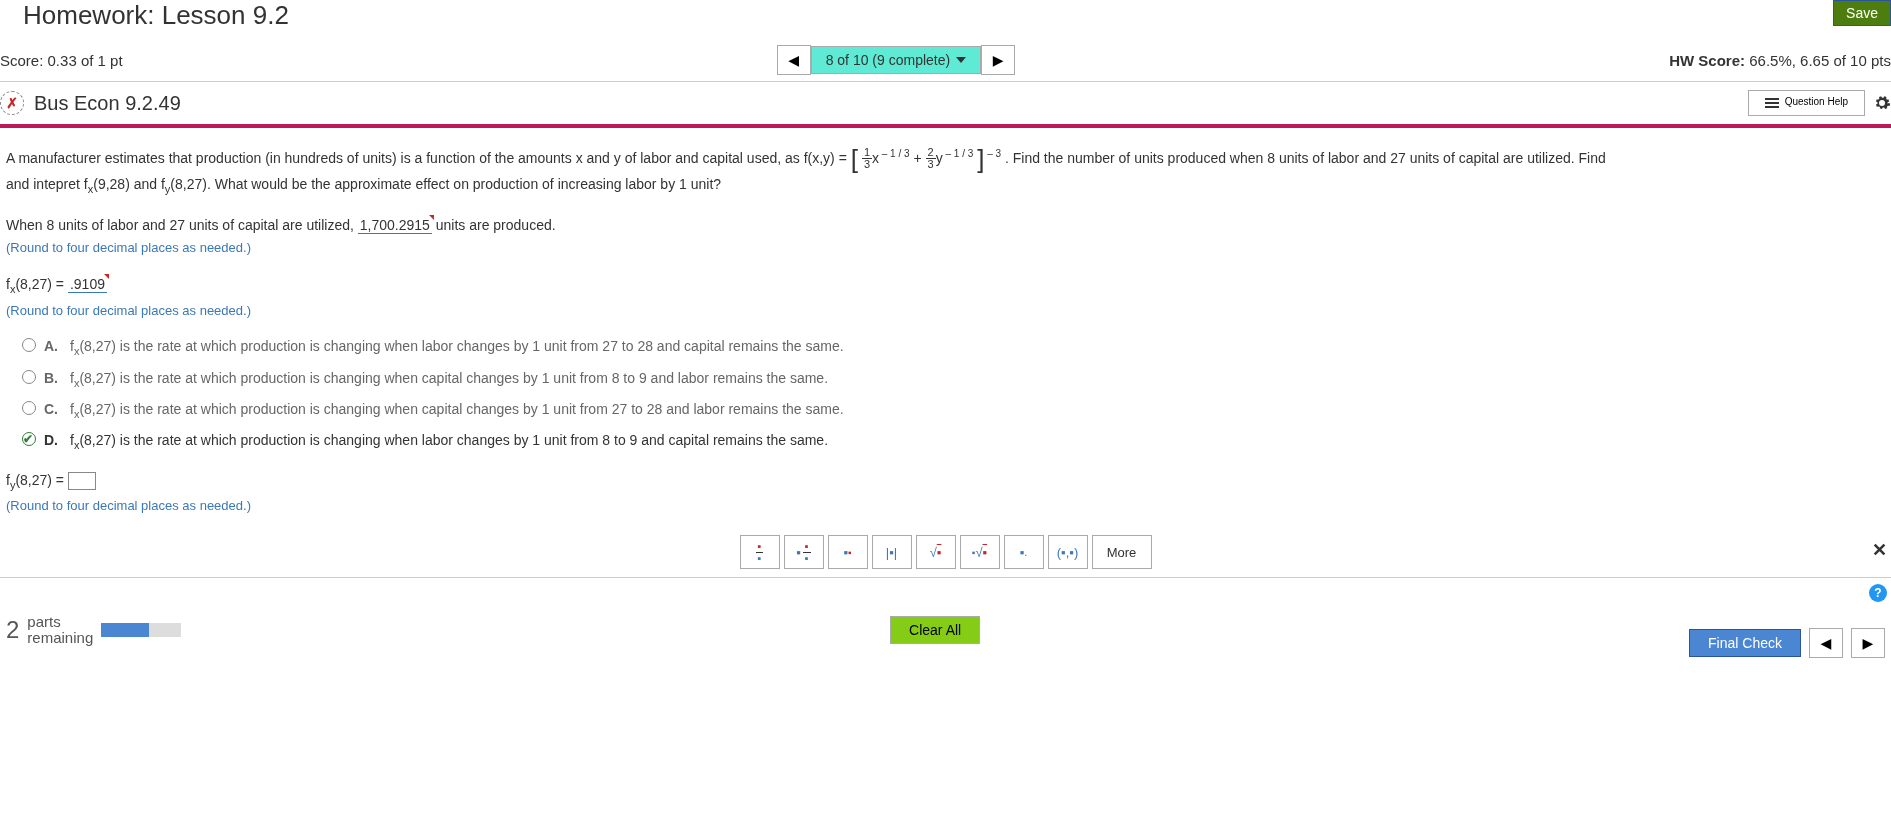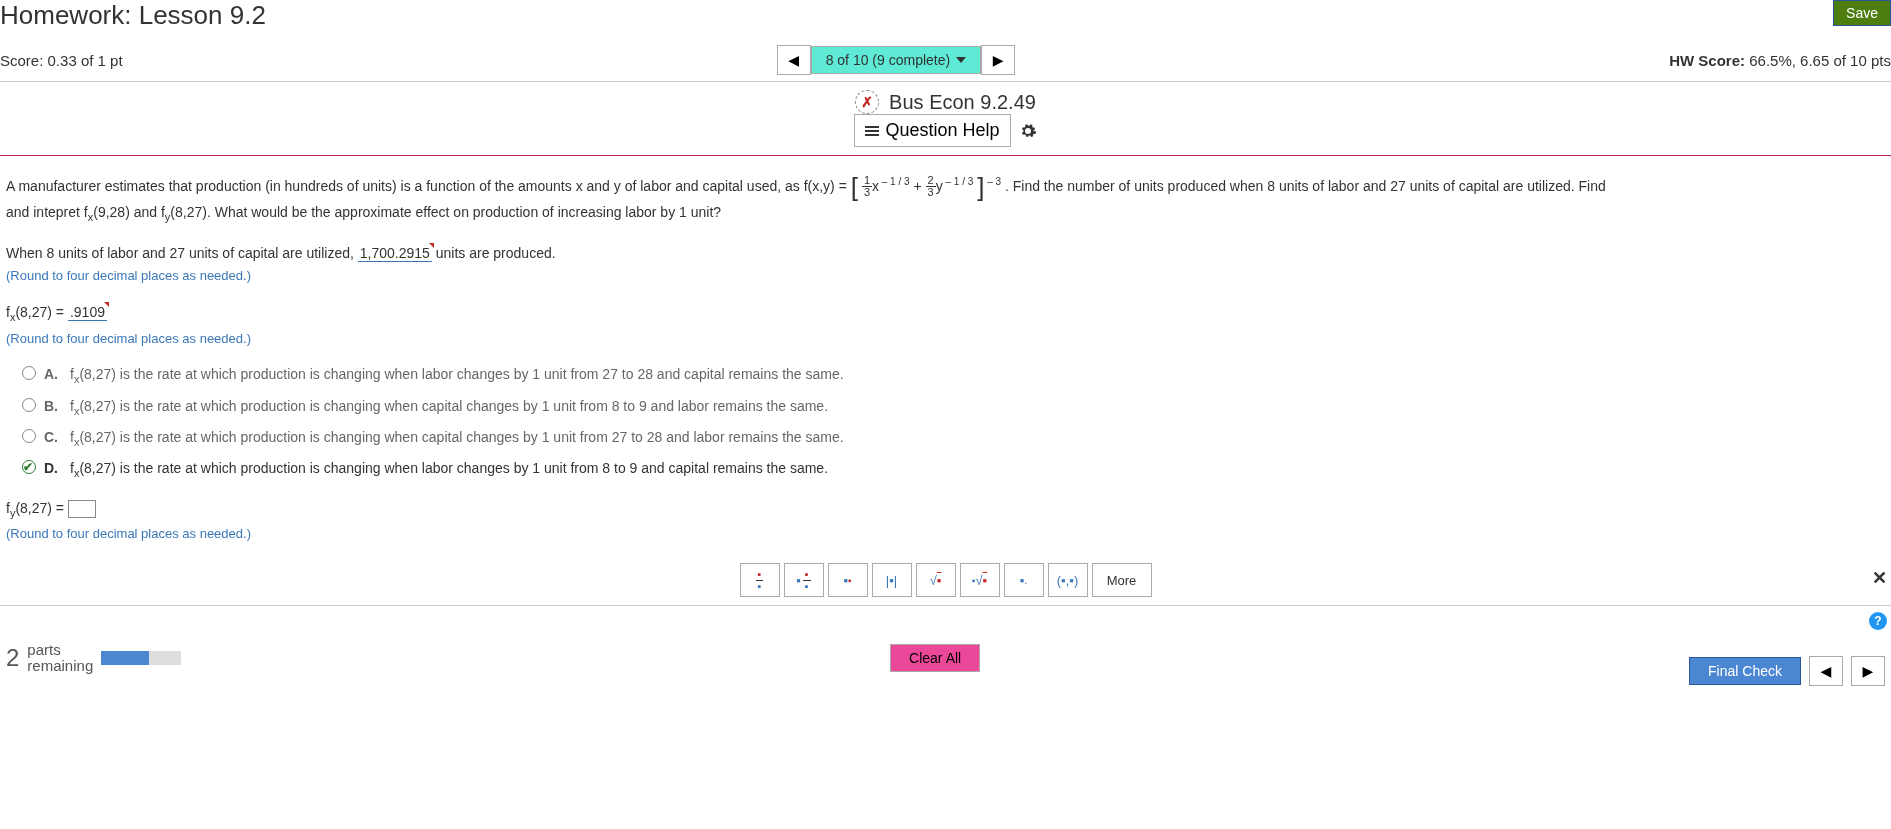--- a/index.html
+++ b/index.html
@@ -1,33 +1,33 @@
 <!DOCTYPE html>
 <html><head>
 <meta charset="utf-8">
 <style>
   * { box-sizing: border-box; margin: 0; padding: 0; }
   body { font-family: Arial, Helvetica, sans-serif; font-size: 14px; color: #333; background: #fff; width: 1891px; }
   .header-row1 { display: flex; justify-content: space-between; align-items: flex-start; padding: 0 0 8px 0; }
-  .title { font-size: 26px; color: #333; font-weight: 400; }
+  .title { font-size: 26px; color: #333; font-weight: 400; margin-left: 23px; }
   .save-btn { background: #4d7c0f; color: #fff; padding: 4px 12px; border: 1px solid #2a5599; cursor: pointer; font-size: 14px; }
   .header-row2 { display: flex; justify-content: space-between; align-items: center; padding: 6px 0; border-bottom: 1px solid #ccc; }
   .score-left { font-size: 15px; color: #333; }
   .nav-center { display: flex; align-items: center; gap: 0; }
   .nav-btn { background: #fff; border: 1px solid #aaa; width: 34px; height: 30px; display: flex; align-items: center; justify-content: center; cursor: pointer; font-size: 14px; }
   .nav-status { background: #5eead4; border: 1px solid #aaa; padding: 5px 14px; font-size: 14px; cursor: pointer; display: flex; align-items: center; gap: 6px; }
   .hw-score { font-size: 15px; color: #333; }
   .bold { font-weight: bold; }
-  .question-bar { display: flex; justify-content: space-between; align-items: center; padding: 8px 0; border-bottom: 1px solid #be185d; flex-direction: column; }
+  .question-bar { display: flex; justify-content: space-between; align-items: center; padding: 8px 0; border-bottom: 4px solid #be185d; }
   .q-left { display: flex; align-items: center; gap: 10px; }
   .status-icon { width: 24px; height: 24px; border: 1px dashed #888; border-radius: 50%; display: flex; align-items: center; justify-content: center; position: relative; }
   .status-icon::before { content: "✗"; color: #c62828; font-size: 14px; font-weight: bold; position: absolute; }
   .q-title { font-size: 20px; color: #333; }
   .q-right { display: flex; align-items: center; gap: 8px; }
-  .qhelp-btn { background: #fff; border: 1px solid #aaa; padding: 5px 10px; display: flex; align-items: center; gap: 6px; cursor: pointer; font-size: 18px; }
+  .qhelp-btn { background: #fff; border: 1px solid #aaa; padding: 5px 16px; display: flex; gap: 6px; cursor: pointer; font-size: 10px; }
   .gear { width: 18px; height: 18px; cursor: pointer; }
   .content { padding: 16px 6px 10px 6px; line-height: 1.6; }
   .prob-text { font-size: 14px; line-height: 1.9; }
   .answer-val { border-bottom: 1px solid #3b78b8; color: #333; padding: 0 2px; position: relative; }
   .answer-val::after { content:""; position:absolute; right:-2px; top:-2px; border-top:5px solid #c62828; border-left:5px solid transparent; }
   .hint { color: #3b78b8; font-size: 13px; }
   .sub { vertical-align: sub; font-size: 11px; }
   .sup { vertical-align: super; font-size: 10px; }
   .choice-row { display: flex; align-items: flex-start; gap: 8px; margin: 6px 0 6px 16px; color: #666; font-size: 14px; }
   .choice-row.selected { color: #333; }
@@ -42,21 +42,21 @@
   .close-x { position: absolute; right: 4px; top: 12px; font-size: 18px; font-weight: bold; cursor: pointer; color: #333; }
   .footer-instr { padding: 10px 6px; border-top: 1px solid #ccc; font-size: 14px; position: relative; }
   .help-q { position: absolute; right: 4px; top: 6px; background: #2196f3; color: #fff; width: 18px; height: 18px; border-radius: 50%; display: flex; align-items: center; justify-content: center; font-size: 12px; font-weight: bold; cursor: pointer; }
   .footer-bar { display: flex; justify-content: space-between; align-items: center; padding: 4px 6px 0 6px; }
   .parts-box { display: flex; align-items: center; gap: 8px; }
   .parts-num { font-size: 24px; color: #555; }
   .parts-text { font-size: 15px; line-height: 1.1; color: #555; }
   .progress { width: 80px; height: 14px; background: #ddd; position: relative; }
   .progress-fill { position: absolute; left: 0; top: 0; bottom: 0; width: 60%; background: #4a86d1; }
   .footer-right { display: flex; align-items: center; gap: 8px; margin-top: 26px; }
-  .clear-btn { background: #ec4899; border: 1px solid #aaa; padding: 5px 18px; cursor: pointer; font-size: 14px; }
+  .clear-btn { background: #84cc16; border: 1px solid #aaa; padding: 5px 18px; cursor: pointer; font-size: 14px; }
   .final-btn { background: #4a86d1; color: #fff; border: 1px solid #2a5599; padding: 5px 18px; cursor: pointer; font-size: 14px; }
   .frac { display: inline-flex; flex-direction: column; vertical-align: middle; font-size: 11px; line-height: 1; text-align: center; }
   .frac .n { border-bottom: 1px solid #333; padding: 0 2px; }
   .frac .d { padding: 0 2px; }
   .bracket { font-size: 26px; vertical-align: middle; line-height: 0; }
   .formula { white-space: nowrap; }
   .mt { margin-top: 14px; }
   .list-icon { display:inline-block; width:14px; vertical-align:middle; }
   .list-icon span { display:block; height:2px; background:#333; margin:2px 0; }
   .caret-down { display:inline-block; border-top:6px solid #333; border-left:5px solid transparent; border-right:5px solid transparent; }

